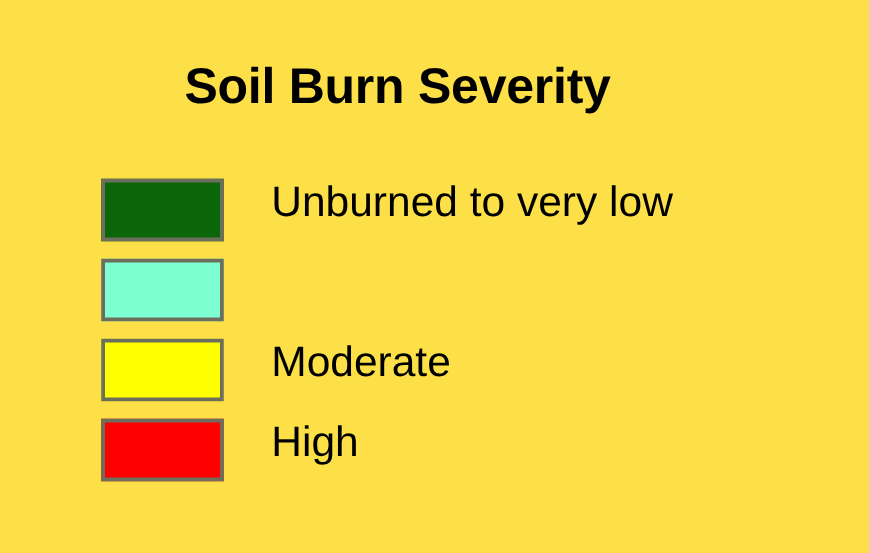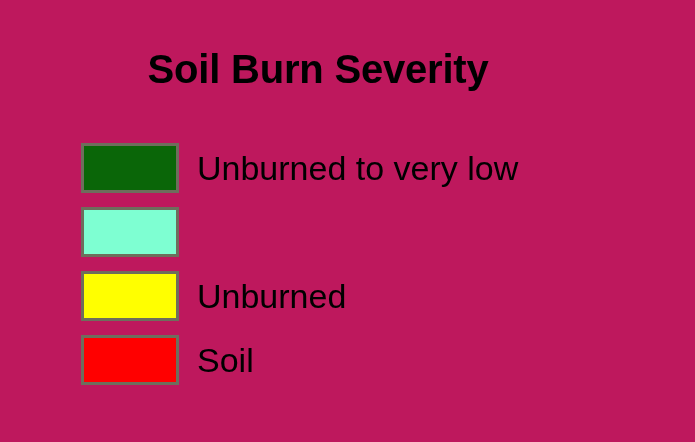--- a/index.html
+++ b/index.html
@@ -39,23 +39,24 @@
 
   #legend-items {
     position: absolute;
     left: 81px;
     top: 143px;
     width: 600px;
   }
 
   .legend-row {
     display: flex;
-    align-items: center;
+    align-items: flex-start;
     height: 50px;
     margin-bottom: 14px;
+    gap: 20px;
   }
   .legend-row:last-child {
     margin-bottom: 0;
   }
 
   .legend-swatch {
     flex: 0 0 auto;
     width: 92px;
     height: 44px;
     border: 3px solid #6e6e5c;
@@ -68,39 +69,39 @@
     font-size: 34px;
     font-weight: normal;
     color: #000000;
     line-height: 38px;
     white-space: nowrap;
   }
 </style>
 </head>
 <body>
 
-<div id="legend-figure" style="background-color: #be185d;">
+<div id="legend-figure" style="background-color: #fde047;">
 
   <div id="legend-title" style="color: rgb(0, 0, 0);">Soil Burn Severity</div>
 
   <div id="legend-items">
 
     <div class="legend-row">
       <span class="legend-swatch" style="background-color: rgb(10, 102, 8); border-color: rgb(110, 110, 92);"></span>
       <span class="legend-label">Unburned to very low</span>
     </div>
 
     <div class="legend-row">
       <span class="legend-swatch" style="background-color: rgb(126, 255, 210); border-color: rgb(110, 110, 92);"></span>
     </div>
 
     <div class="legend-row">
       <span class="legend-swatch" style="background-color: rgb(255, 255, 0); border-color: rgb(110, 110, 92);"></span>
-      <span class="legend-label">Unburned</span>
+      <span class="legend-label">Moderate</span>
     </div>
 
     <div class="legend-row">
       <span class="legend-swatch" style="background-color: rgb(255, 0, 0); border-color: rgb(110, 110, 92);"></span>
-      <span class="legend-label">Soil</span>
+      <span class="legend-label">High</span>
     </div>
 
   </div>
 </div>
 
 </body></html>

